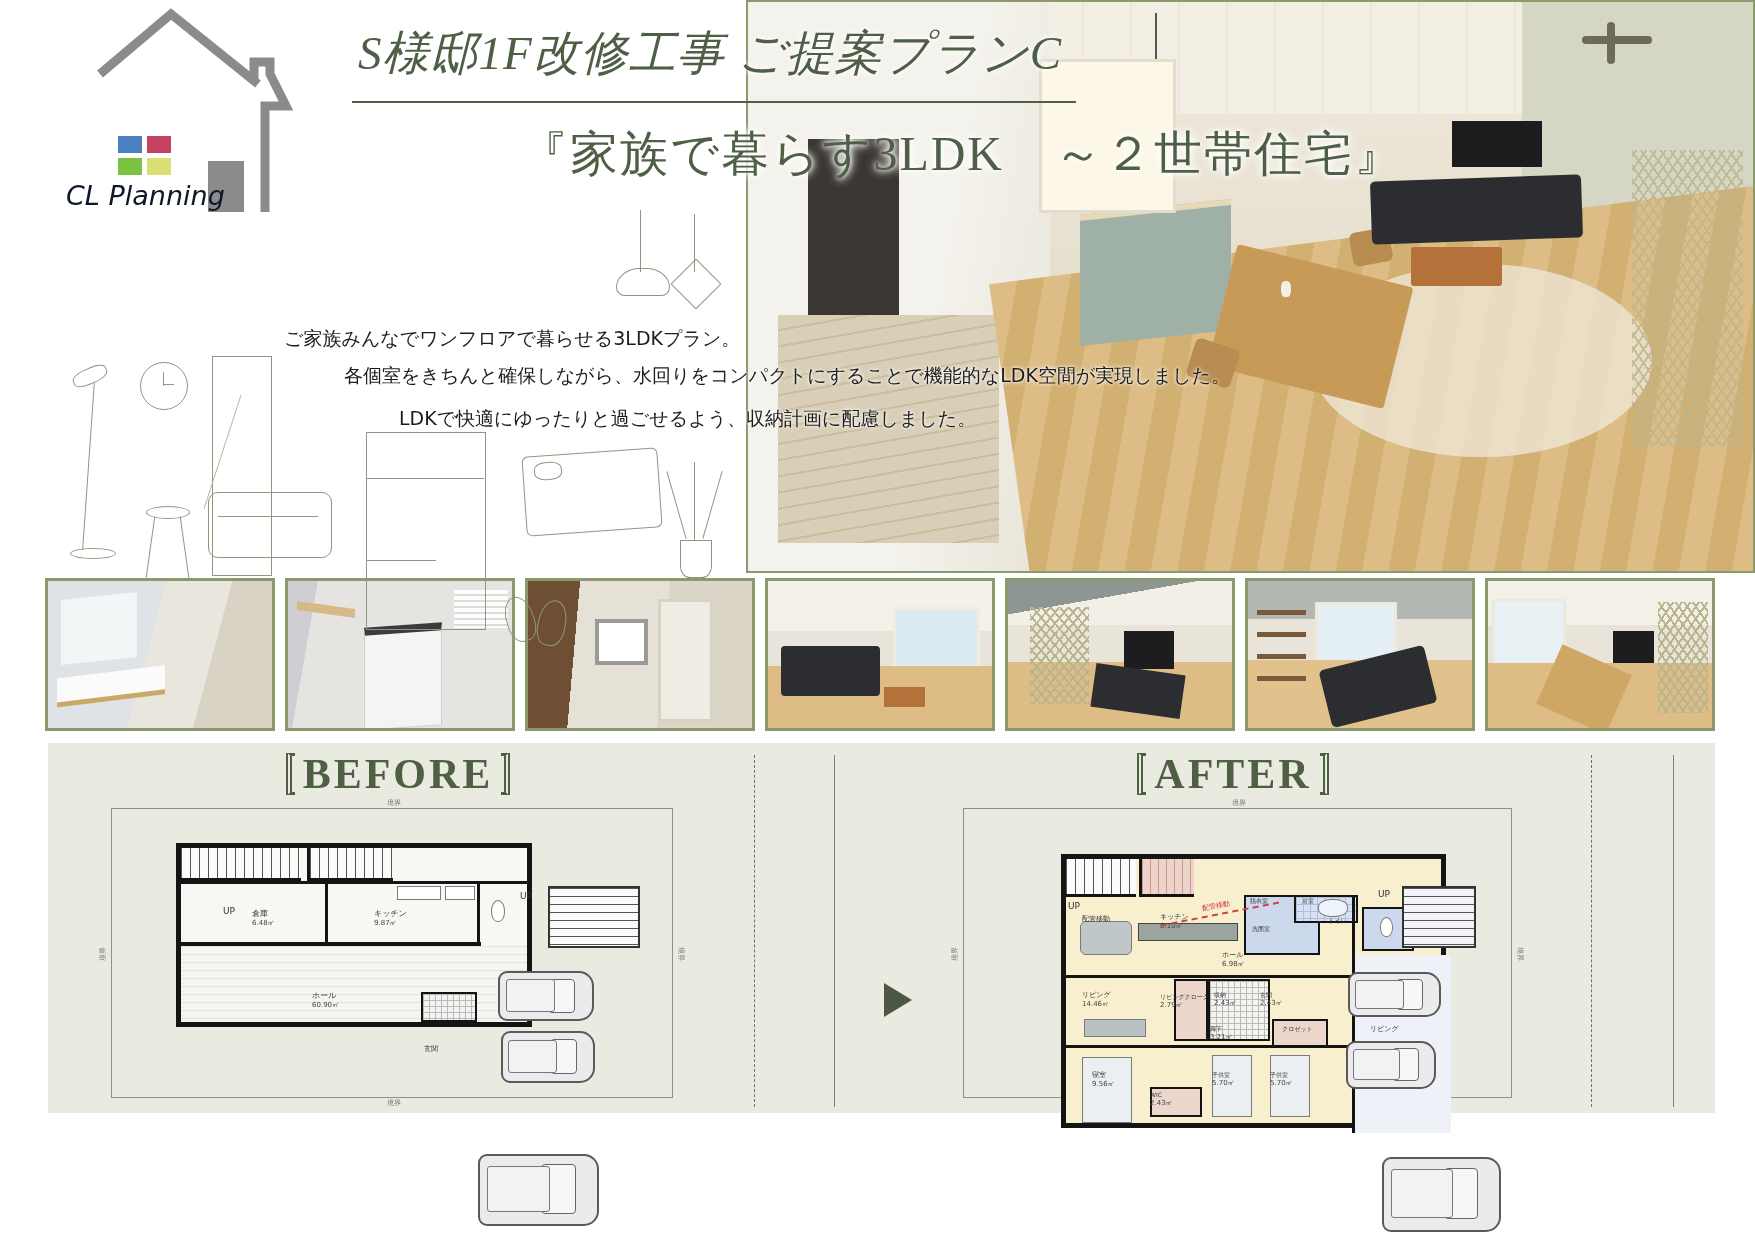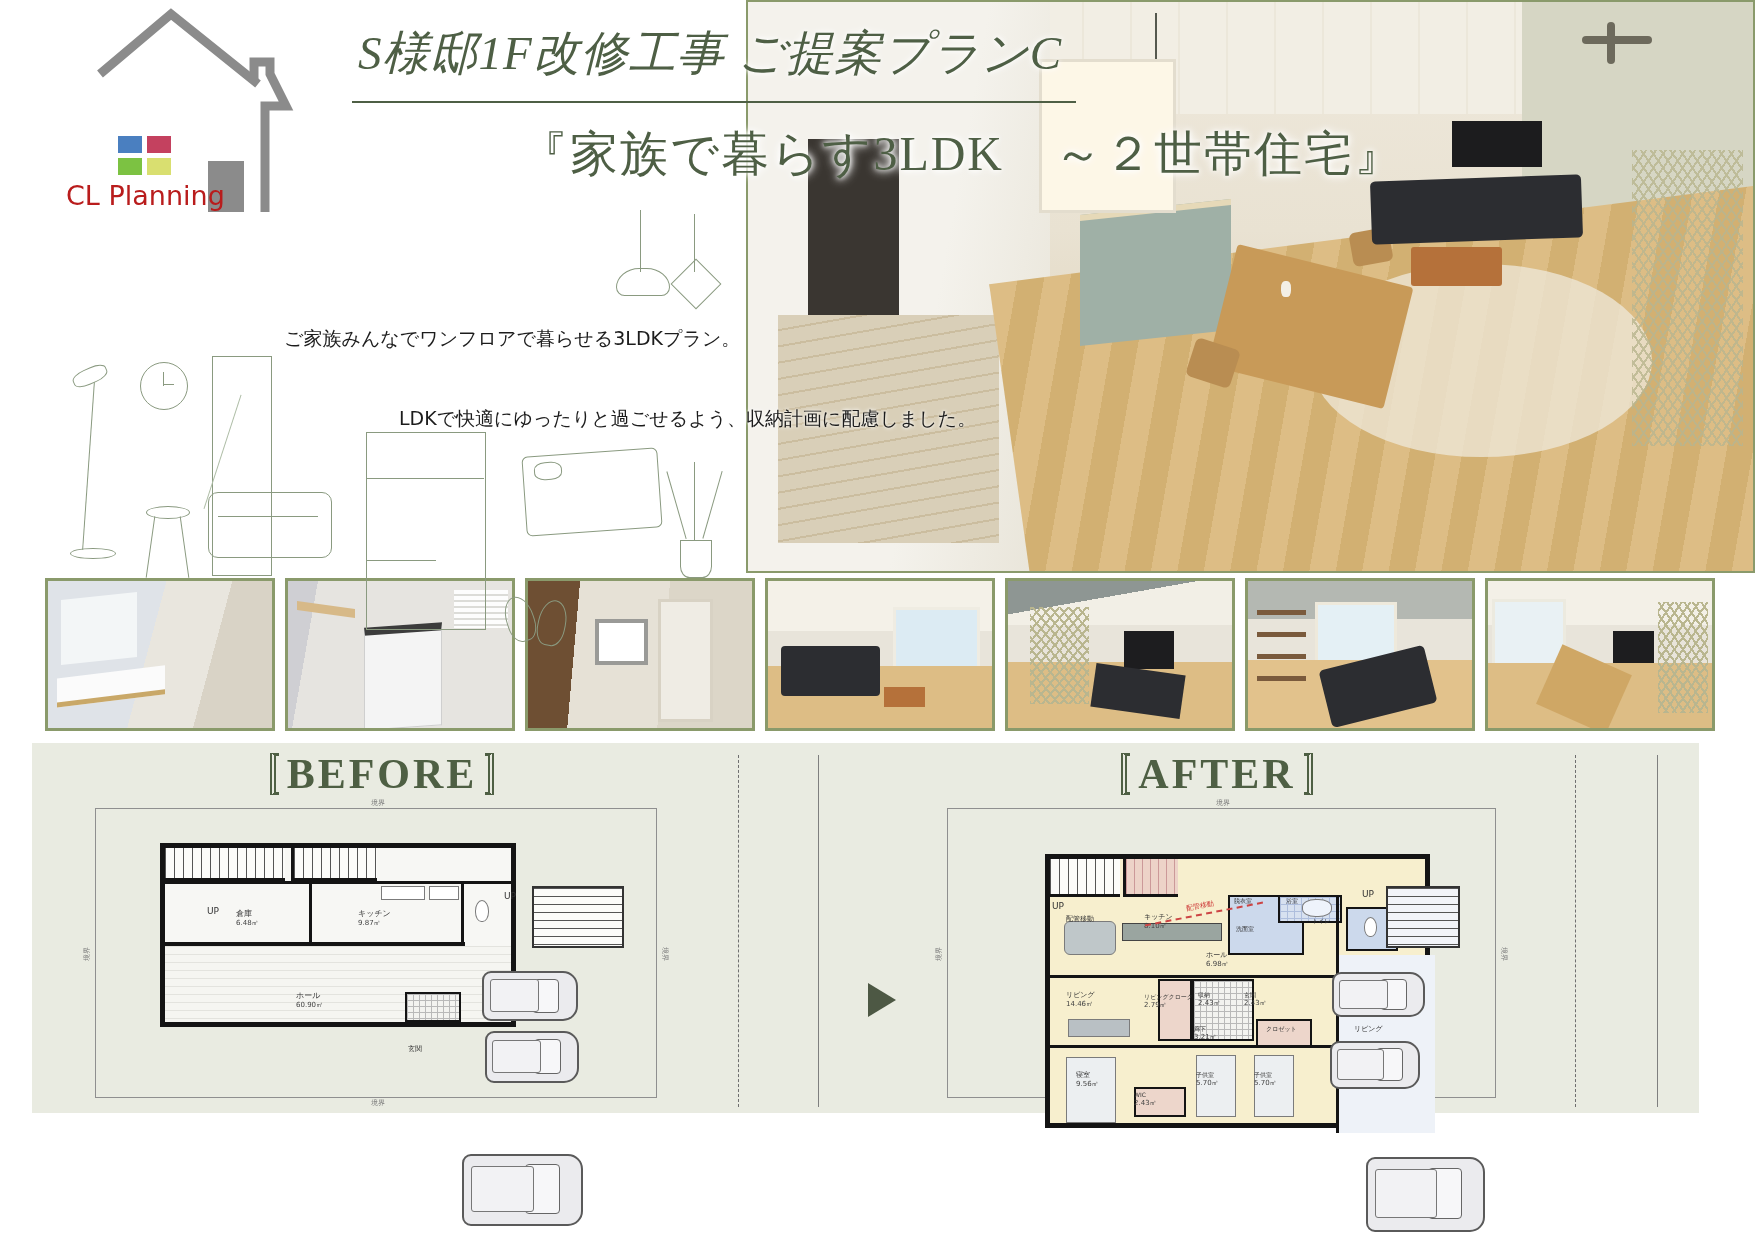--- a/index.html
+++ b/index.html
@@ -10,36 +10,36 @@
   .main-title{position:absolute;left:352px;top:22px;font-family:"Liberation Serif",serif;
     font-style:italic;font-size:47px;font-weight:500;color:#4e5f45;letter-spacing:1px;
     border-bottom:2px solid #4e5f45;padding:0 14px 16px 6px;white-space:nowrap;z-index:9;
     text-shadow:0 0 5px #fff,0 0 8px #fff;}
   .sub-title{position:absolute;left:520px;top:122px;font-family:"Liberation Serif",serif;
     font-size:48px;font-weight:400;color:#4e5f45;letter-spacing:2px;white-space:nowrap;z-index:9;
     text-shadow:0 0 5px #fff,0 0 9px #fff,0 0 12px #fff;}
   
   .logo{position:absolute;left:58px;top:4px;width:266px;height:210px;z-index:5;}
   .logo-sq{position:absolute;width:24px;height:17px;}
-  .logo-text{position:absolute;left:8px;top:176px;font-size:27px;color:#b91c1c;
-    font-family:"DejaVu Sans",sans-serif;letter-spacing:0px;}
+  .logo-text{position:absolute;left:8px;top:176px;font-size:27px;color:#0f172a;
+    font-family:"DejaVu Sans",sans-serif;letter-spacing:0px;font-style:italic;}
   
   .desc{position:absolute;font-size:19px;color:#1c1c1c;z-index:10;white-space:nowrap;
     text-shadow:0 0 3px #fff,0 0 5px #fff;}
   
   .render{position:absolute;left:746px;top:0;width:1009px;height:573px;
     border:2px solid #8a9a6b;box-sizing:border-box;overflow:hidden;z-index:1;
     background:linear-gradient(180deg,#efe9dd 0%,#e9e2d2 40%,#e3d9c4 60%);}
   
   .sk{position:absolute;border-color:#8a9a80;z-index:2;}
   
   .thumb{position:absolute;top:578px;width:230px;height:153px;border:3px solid #8a9a6b;
     box-sizing:border-box;overflow:hidden;background:#e8e4da;}
   
-  .green-sec{position:absolute;left:32px;top:743px;width:1667px;height:370px;
+  .green-sec{position:absolute;left:48px;top:743px;width:1667px;height:370px;
     background:#e9ebe1;z-index:0;}
   .sec-title{position:absolute;top:3px;width:300px;text-align:center;color:#4e5f43;
     font-family:"Liberation Serif",serif;font-weight:700;font-size:42px;letter-spacing:3px;
     white-space:nowrap;}
   .dbr{display:inline-block;width:9px;height:42px;position:relative;top:7px;box-sizing:border-box;}
   .dbr.l{border-left:6px double #4e5f43;border-top:3px solid #4e5f43;border-bottom:3px solid #4e5f43;margin-right:8px;}
   .dbr.r{border-right:6px double #4e5f43;border-top:3px solid #4e5f43;border-bottom:3px solid #4e5f43;margin-left:8px;}
   .site{position:absolute;border:1px solid #8f8f8f;box-sizing:border-box;}
   .bnd{position:absolute;font-size:7px;color:#777;white-space:nowrap;}
   .bld{position:absolute;border:5px solid #141414;box-sizing:border-box;background:#f7f7f4;}
@@ -100,20 +100,21 @@
     <div class="abs" style="left:70%;top:21%;width:9%;height:8%;background:#1c1c1e;"></div>
     <div class="abs" style="left:40.5%;top:2%;width:2px;height:96px;background:#55584e;"></div>
     <div class="abs" style="left:36%;top:17%;width:52px;height:48px;background:radial-gradient(circle,#43463c 55%,#6a6d5f 56% 70%,#43463c 71%);border-radius:50%;"></div>
     <div class="abs" style="left:83%;top:6%;width:70px;height:8px;background:#6d6a5c;border-radius:4px;"></div>
     <div class="abs" style="left:85.5%;top:3.5%;width:8px;height:42px;background:#6d6a5c;border-radius:4px;"></div>
     <div class="abs" style="left:88%;top:26%;width:11%;height:52%;background:repeating-linear-gradient(55deg,#b9b68f 0 2px,transparent 2px 8px),repeating-linear-gradient(-55deg,#b9b68f 0 2px,transparent 2px 8px);opacity:.8;"></div>
     <div class="abs" style="left:29%;top:10%;width:13%;height:26%;background:#fdf7e7;border:3px solid #e3ddce;"></div>
   </div>
 
   <div class="desc" style="left:284px;top:326px;">ご家族みんなでワンフロアで暮らせる3LDKプラン。</div>
+  <div class="desc" style="left:344px;top:363px;">各個室をきちんと確保しながら、水回りをコンパクトにすることで機能的なLDK空間が実現しました。</div>
   <div class="desc" style="left:399px;top:406px;">LDKで快適にゆったりと過ごせるよう、収納計画に配慮しました。</div>
 
   <div class="sk" style="left:640px;top:210px;width:1px;height:62px;border-left:1.5px solid #8a9a80;"></div>
   <div class="sk" style="left:616px;top:268px;width:52px;height:26px;border:1.5px solid #8a9a80;border-radius:50% 50% 10px 10px / 80% 80% 10px 10px;"></div>
   <div class="sk" style="left:694px;top:214px;width:1px;height:58px;border-left:1.5px solid #8a9a80;"></div>
   <div class="sk" style="left:678px;top:266px;width:34px;height:34px;border:1.5px solid #8a9a80;transform:rotate(45deg);"></div>
   <div class="sk" style="left:88px;top:382px;width:1px;height:168px;border-left:1.5px solid #8a9a80;transform:rotate(4deg);"></div>
   <div class="sk" style="left:72px;top:368px;width:34px;height:14px;border:1.5px solid #8a9a80;border-radius:40%;transform:rotate(-24deg);"></div>
   <div class="sk" style="left:70px;top:548px;width:44px;height:9px;border:1.5px solid #8a9a80;border-radius:50%;"></div>
   <div class="sk" style="left:140px;top:362px;width:46px;height:46px;border:1.5px solid #8a9a80;border-radius:50%;"></div>

